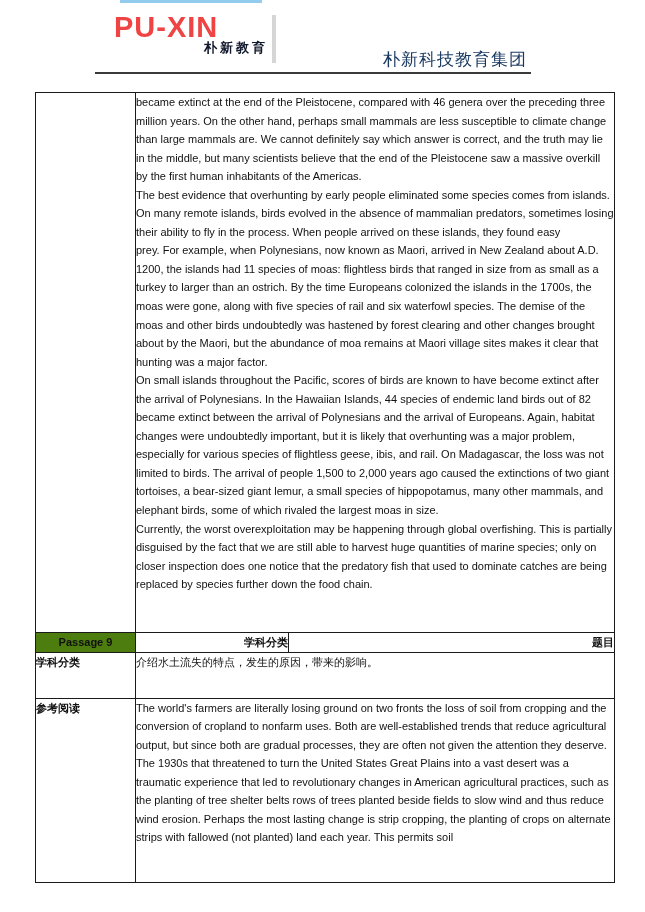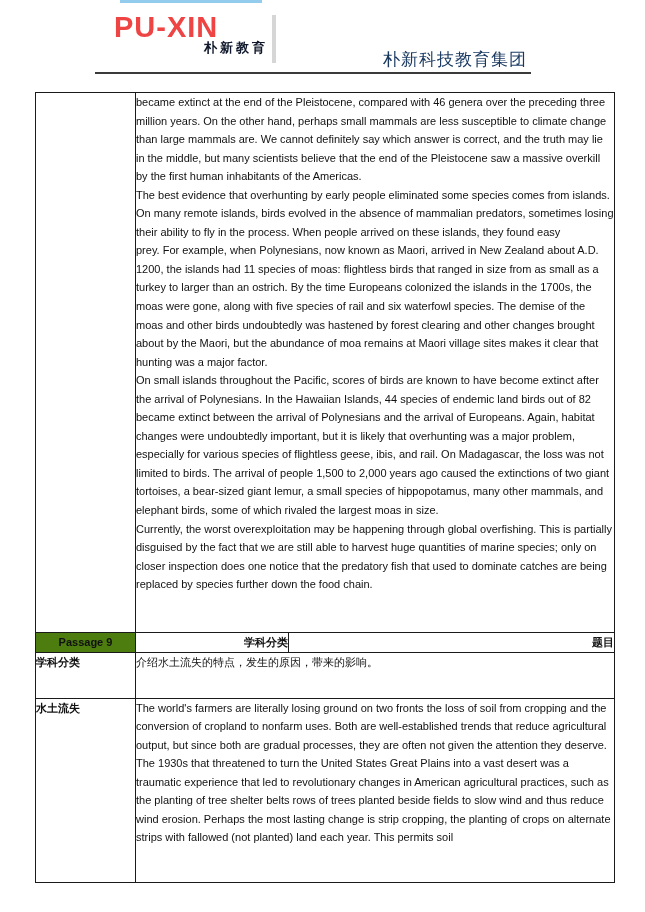--- a/index.html
+++ b/index.html
@@ -120,21 +120,21 @@
 
 
     <tr class="r4">
       <td class="rowlabel">学科分类</td>
       <td colspan="2" class="cell-pad">
         <p class="para">介绍水土流失的特点，发生的原因，带来的影响。</p>
       </td>
     </tr>
 
     <tr class="r5">
-      <td class="rowlabel">水土流失</td>
+      <td class="rowlabel">参考阅读</td>
       <td colspan="2" class="cell-pad">
         <p class="para">The world's farmers are literally losing ground on two fronts the loss of soil from cropping and the conversion of cropland to nonfarm uses. Both are well-established trends that reduce agricultural output, but since both are gradual processes, they are often not given the attention they deserve.</p>
         <p class="para">The 1930s that threatened to turn the United States Great Plains into a vast desert was a traumatic experience that led to revolutionary changes in American agricultural practices, such as the planting of tree shelter belts rows of trees planted beside fields to slow wind and thus reduce wind erosion. Perhaps the most lasting change is strip cropping, the planting of crops on alternate strips with fallowed (not planted) land each year. This permits soil</p>
       </td>
     </tr>
   </tbody>
     </table>
 
 </div>
 

